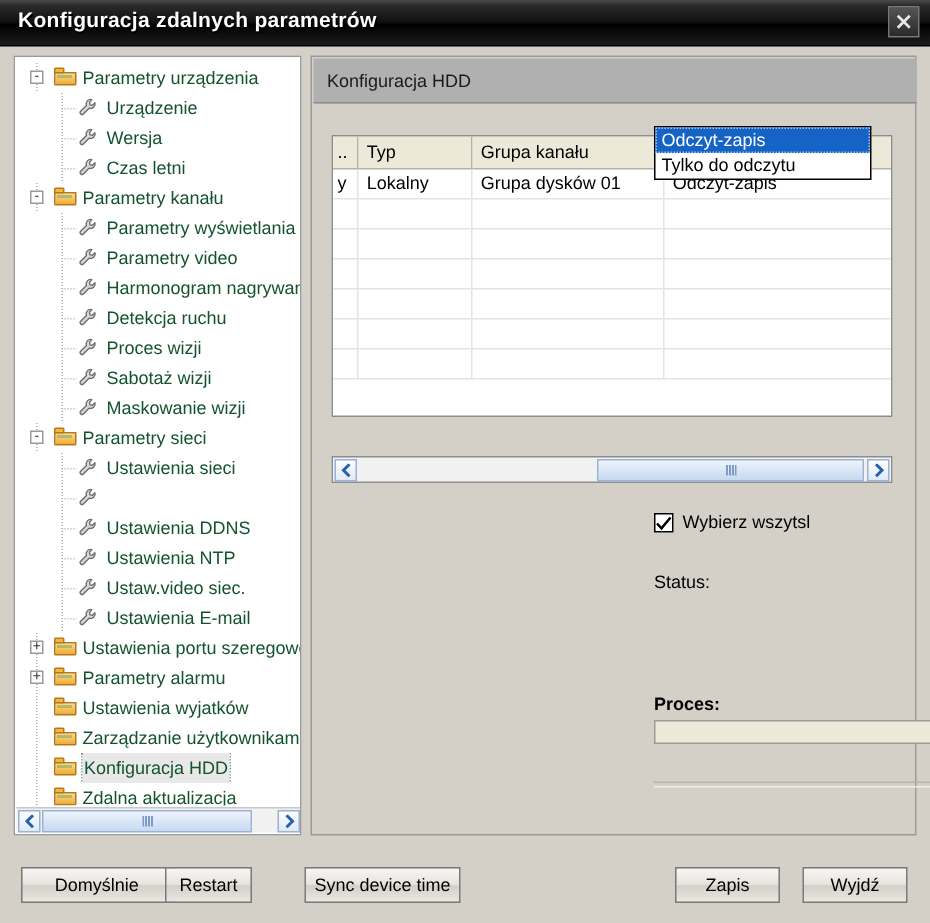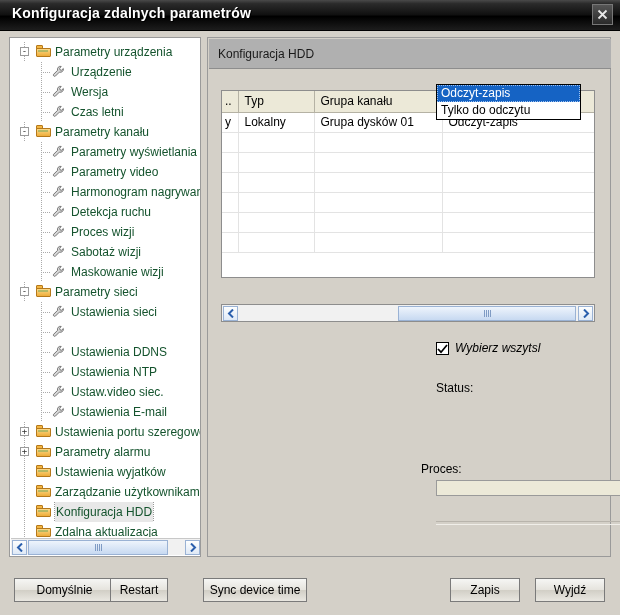--- a/index.html
+++ b/index.html
@@ -116,31 +116,31 @@
     position:absolute;left:13px;top:266px;width:374px;height:18px;
     background:#f1f1f1;border:1px solid #8d8d8d;box-sizing:border-box;
   }
 
   .chkrow{position:absolute;left:228px;top:304px;}
   .chkbox{
     position:absolute;left:0;top:0;width:13px;height:13px;background:#fff;
     border:1px solid #000;box-sizing:border-box;
     display:flex;align-items:center;justify-content:center;
   }
-  .chkrow .cl{position:absolute;left:19px;top:-1px;font-size:12px;white-space:nowrap;font-style:italic;}
+  .chkrow .cl{position:absolute;left:19px;top:-1px;font-size:12px;white-space:nowrap;}
 
   .btn{
     background:linear-gradient(to bottom,#f6f6f4 0%,#e6e4de 48%,#d2cfc6 52%,#e9e7e1 100%);
     border:1px solid #7a7a7a;box-sizing:border-box;
     font-family:"Liberation Sans","DejaVu Sans",sans-serif;font-size:12px;color:#000;
     display:flex;align-items:center;justify-content:center;white-space:nowrap;
   }
 
   .statuslbl{position:absolute;left:228px;top:343px;font-size:12px;}
-  .proceslbl{position:absolute;left:213px;top:424px;font-size:12px;}
+  .proceslbl{position:absolute;left:228px;top:424px;font-size:12px;font-weight:bold;}
   .procbar{
     position:absolute;left:228px;top:442px;width:350px;height:16px;
     background:#ece9d8;border:1px solid #9a9a9a;box-sizing:border-box;
   }
   .divline{position:absolute;left:228px;top:483px;width:350px;height:2px;
     border-top:1px solid #b8b4ac;border-bottom:1px solid #f0eee9;}
 
   
   .footer{position:absolute;left:0;top:565px;width:620px;height:50px;background:#d4d0c8;}
   .footer .btn{position:absolute;top:13px;height:24px;}

